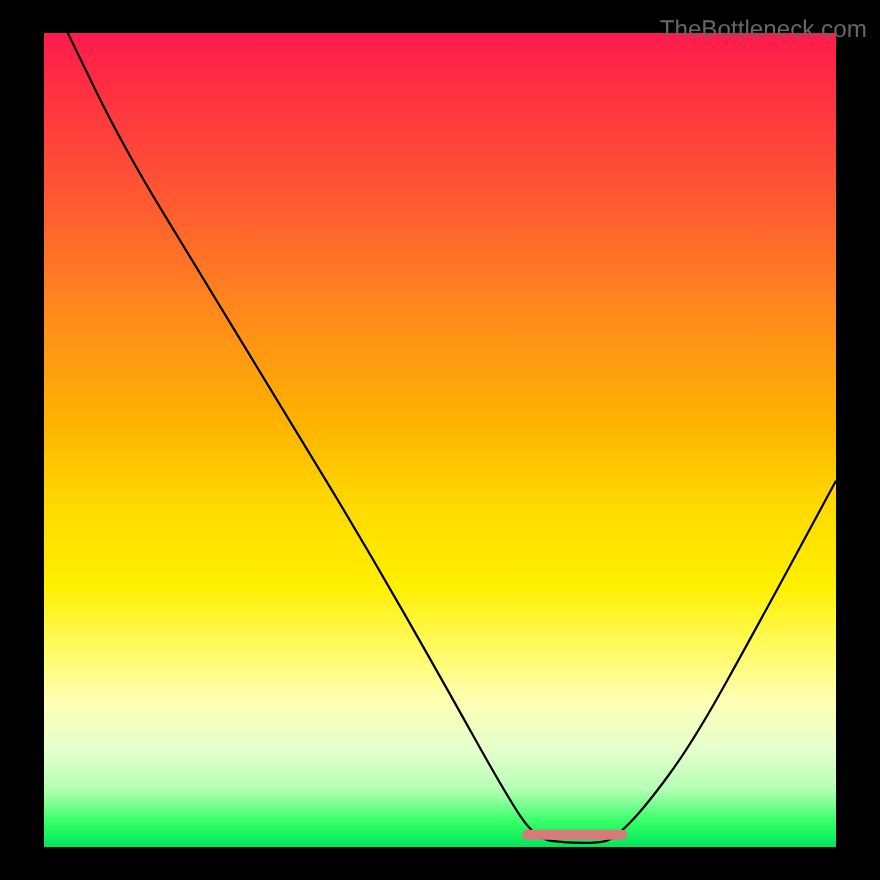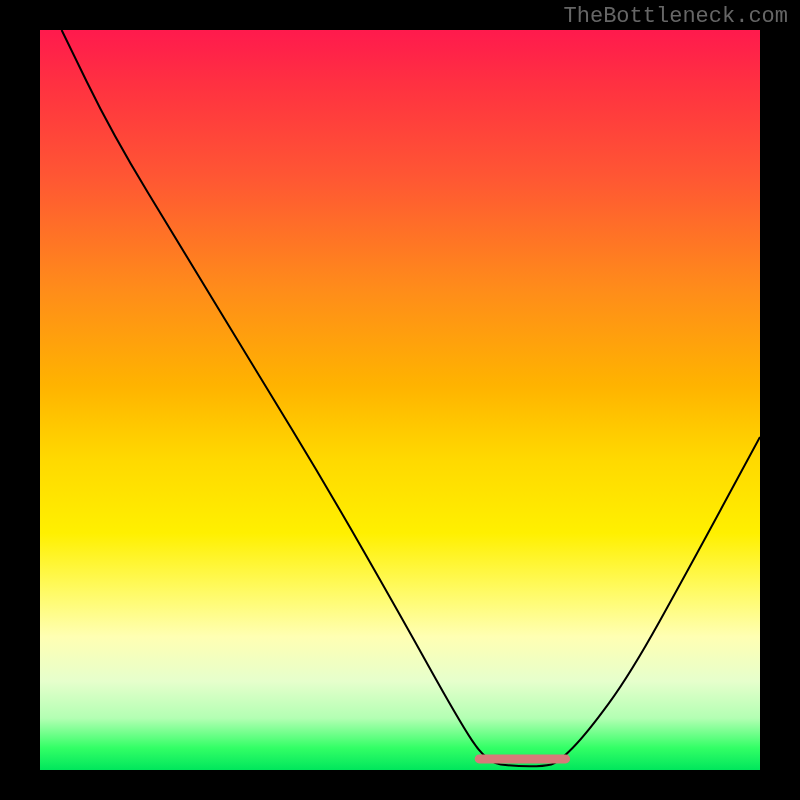--- a/index.html
+++ b/index.html
@@ -5,24 +5,24 @@
     * { margin: 0; padding: 0; box-sizing: border-box; }
     body {
       width: 800px;
       height: 800px;
       background: #000;
       position: relative;
       overflow: hidden;
     }
     .watermark {
       position: absolute;
-      top: 4px;
+      top: 14px;
       right: 12px;
       color: #666;
-      font-family: Liberation Mono, monospace;
+      font-family: Liberation Sans, sans-serif;
       font-size: 22px;
       z-index: 10;
     }
     .plot-area {
       position: absolute;
       left: 40px;
       top: 30px;
       width: 720px;
       height: 740px;
     }

